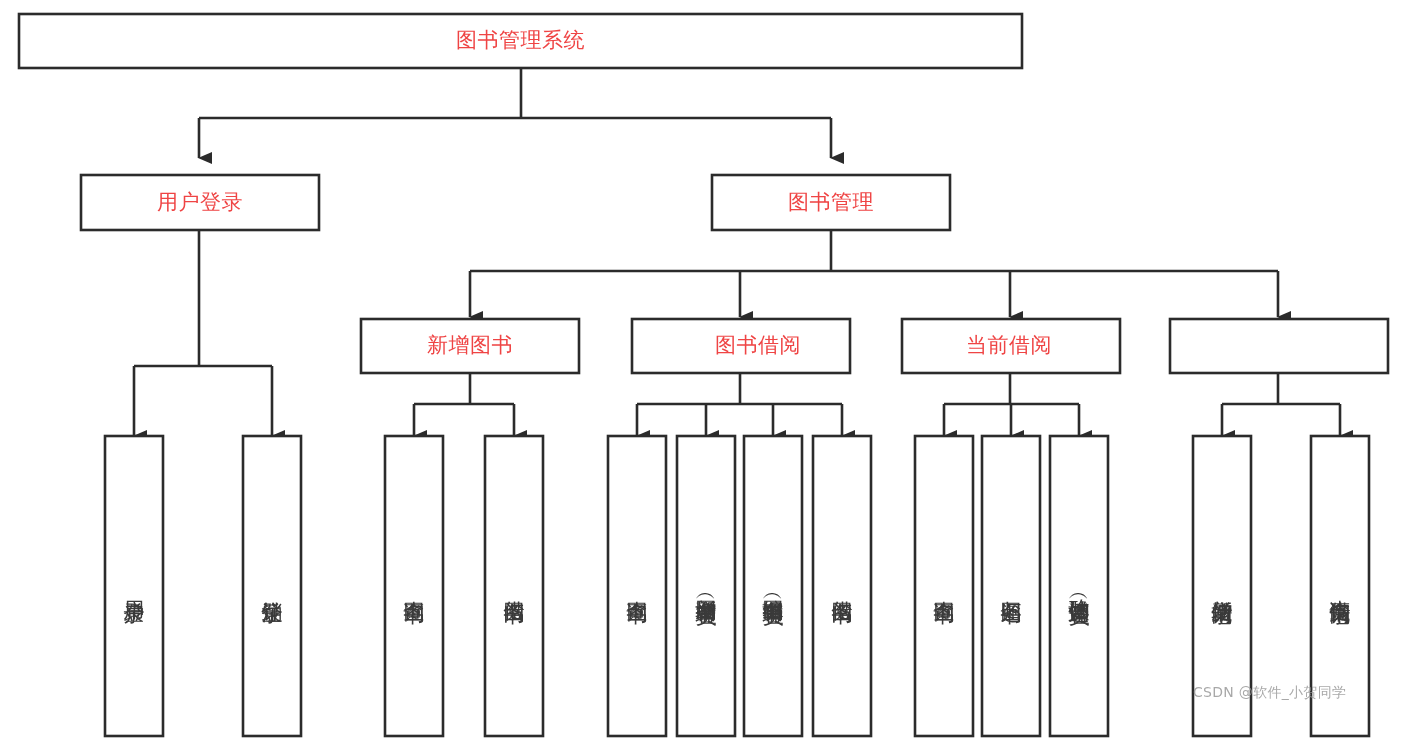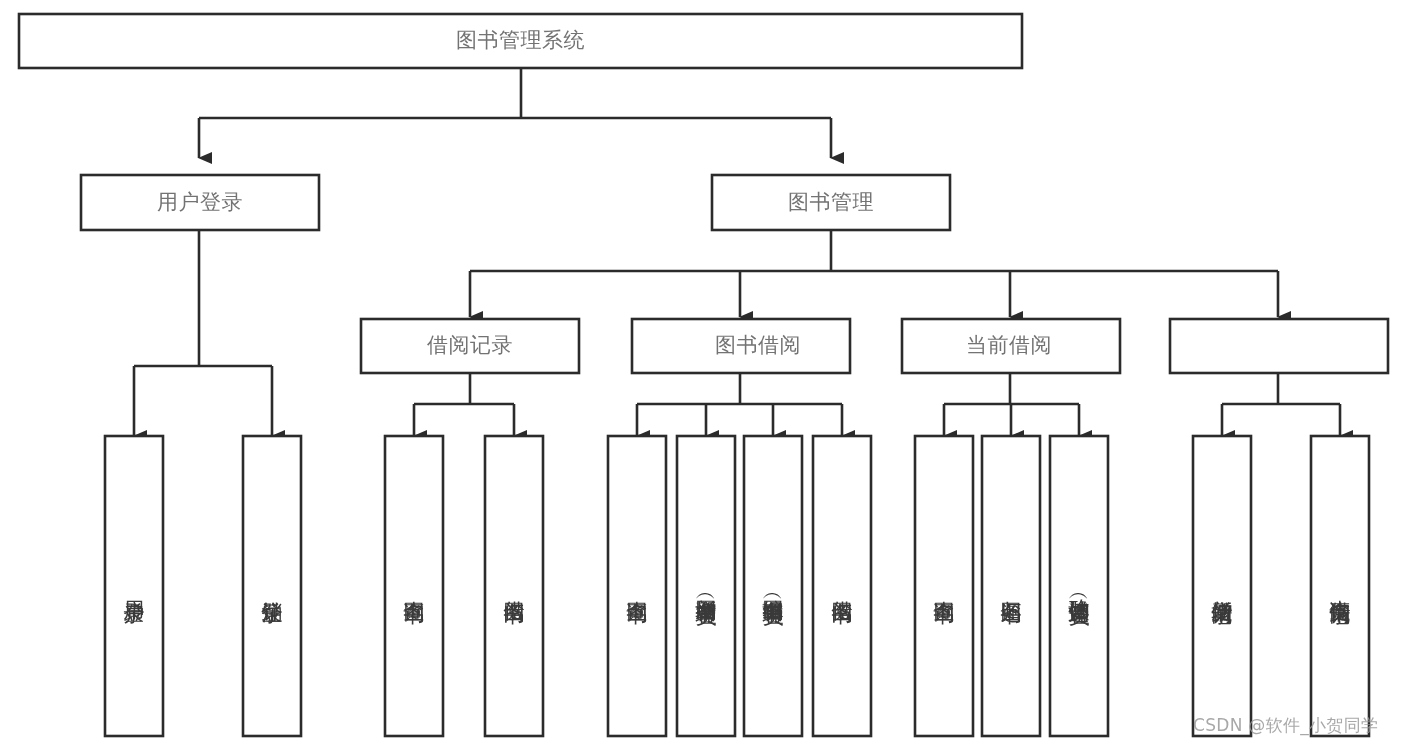--- a/index.html
+++ b/index.html
@@ -41,21 +41,21 @@
   .arrow-head {
     fill: #2b2b2b;
     stroke: none;
   }
   
   .node-label-h {
     position: absolute;
     display: flex;
     align-items: center;
     justify-content: center;
-    color: #737373;
+    color: #ef4444;
     font-size: 21px;
     line-height: 1.2;
     letter-spacing: 0.5px;
     white-space: nowrap;
     pointer-events: none;
   }
   .node-label-v {
     position: absolute;
     display: flex;
     align-items: center;
@@ -64,22 +64,22 @@
     font-size: 21px;
     line-height: 1.24;
     letter-spacing: 1px;
     writing-mode: vertical-rl;
     text-orientation: upright;
     pointer-events: none;
   }
   .watermark {
     position: absolute;
     left: 1193px;
-    top: 714px;
-    font-size: 17px;
+    top: 684px;
+    font-size: 14px;
     color: #9a9a9a;
     white-space: nowrap;
     letter-spacing: 0.3px;
     opacity: 0.85;
   }
 </style>
 </head>
 <body>
 
 <div id="diagram-root">
@@ -160,21 +160,21 @@
 
     <rect class="node-box" x="1193" y="436" width="58" height="300"></rect>
     <rect class="node-box" x="1311" y="436" width="58" height="300"></rect>
   </svg>
 
   <div class="node-label-h" style="left:19px; top:14px; width:1003px; height:54px;">图书管理系统</div>
 
   <div class="node-label-h" style="left:81px; top:175px; width:238px; height:55px;">用户登录</div>
   <div class="node-label-h" style="left:712px; top:175px; width:238px; height:55px;">图书管理</div>
 
-  <div class="node-label-h" style="left:361px; top:319px; width:218px; height:54px;">借阅记录</div>
+  <div class="node-label-h" style="left:361px; top:319px; width:218px; height:54px;">新增图书</div>
   <div class="node-label-h" style="left:632px; top:319px; width:252px; height:54px;">图书借阅</div>
   <div class="node-label-h" style="left:902px; top:319px; width:214px; height:54px;border-radius:20px;">当前借阅</div>
 
   <div class="node-label-v" style="left:105px; top:436px; width:58px; height:300px;">用户登录</div>
   <div class="node-label-v" style="left:243px; top:436px; width:58px; height:300px;">注销登录</div>
 
   <div class="node-label-v" style="left:385px; top:436px; width:58px; height:300px;">查询图书</div>
   <div class="node-label-v" style="left:485px; top:436px; width:58px; height:300px;">借阅图书</div>
 
   <div class="node-label-v" style="left:608px; top:436px; width:58px; height:300px;">查询图书</div>

